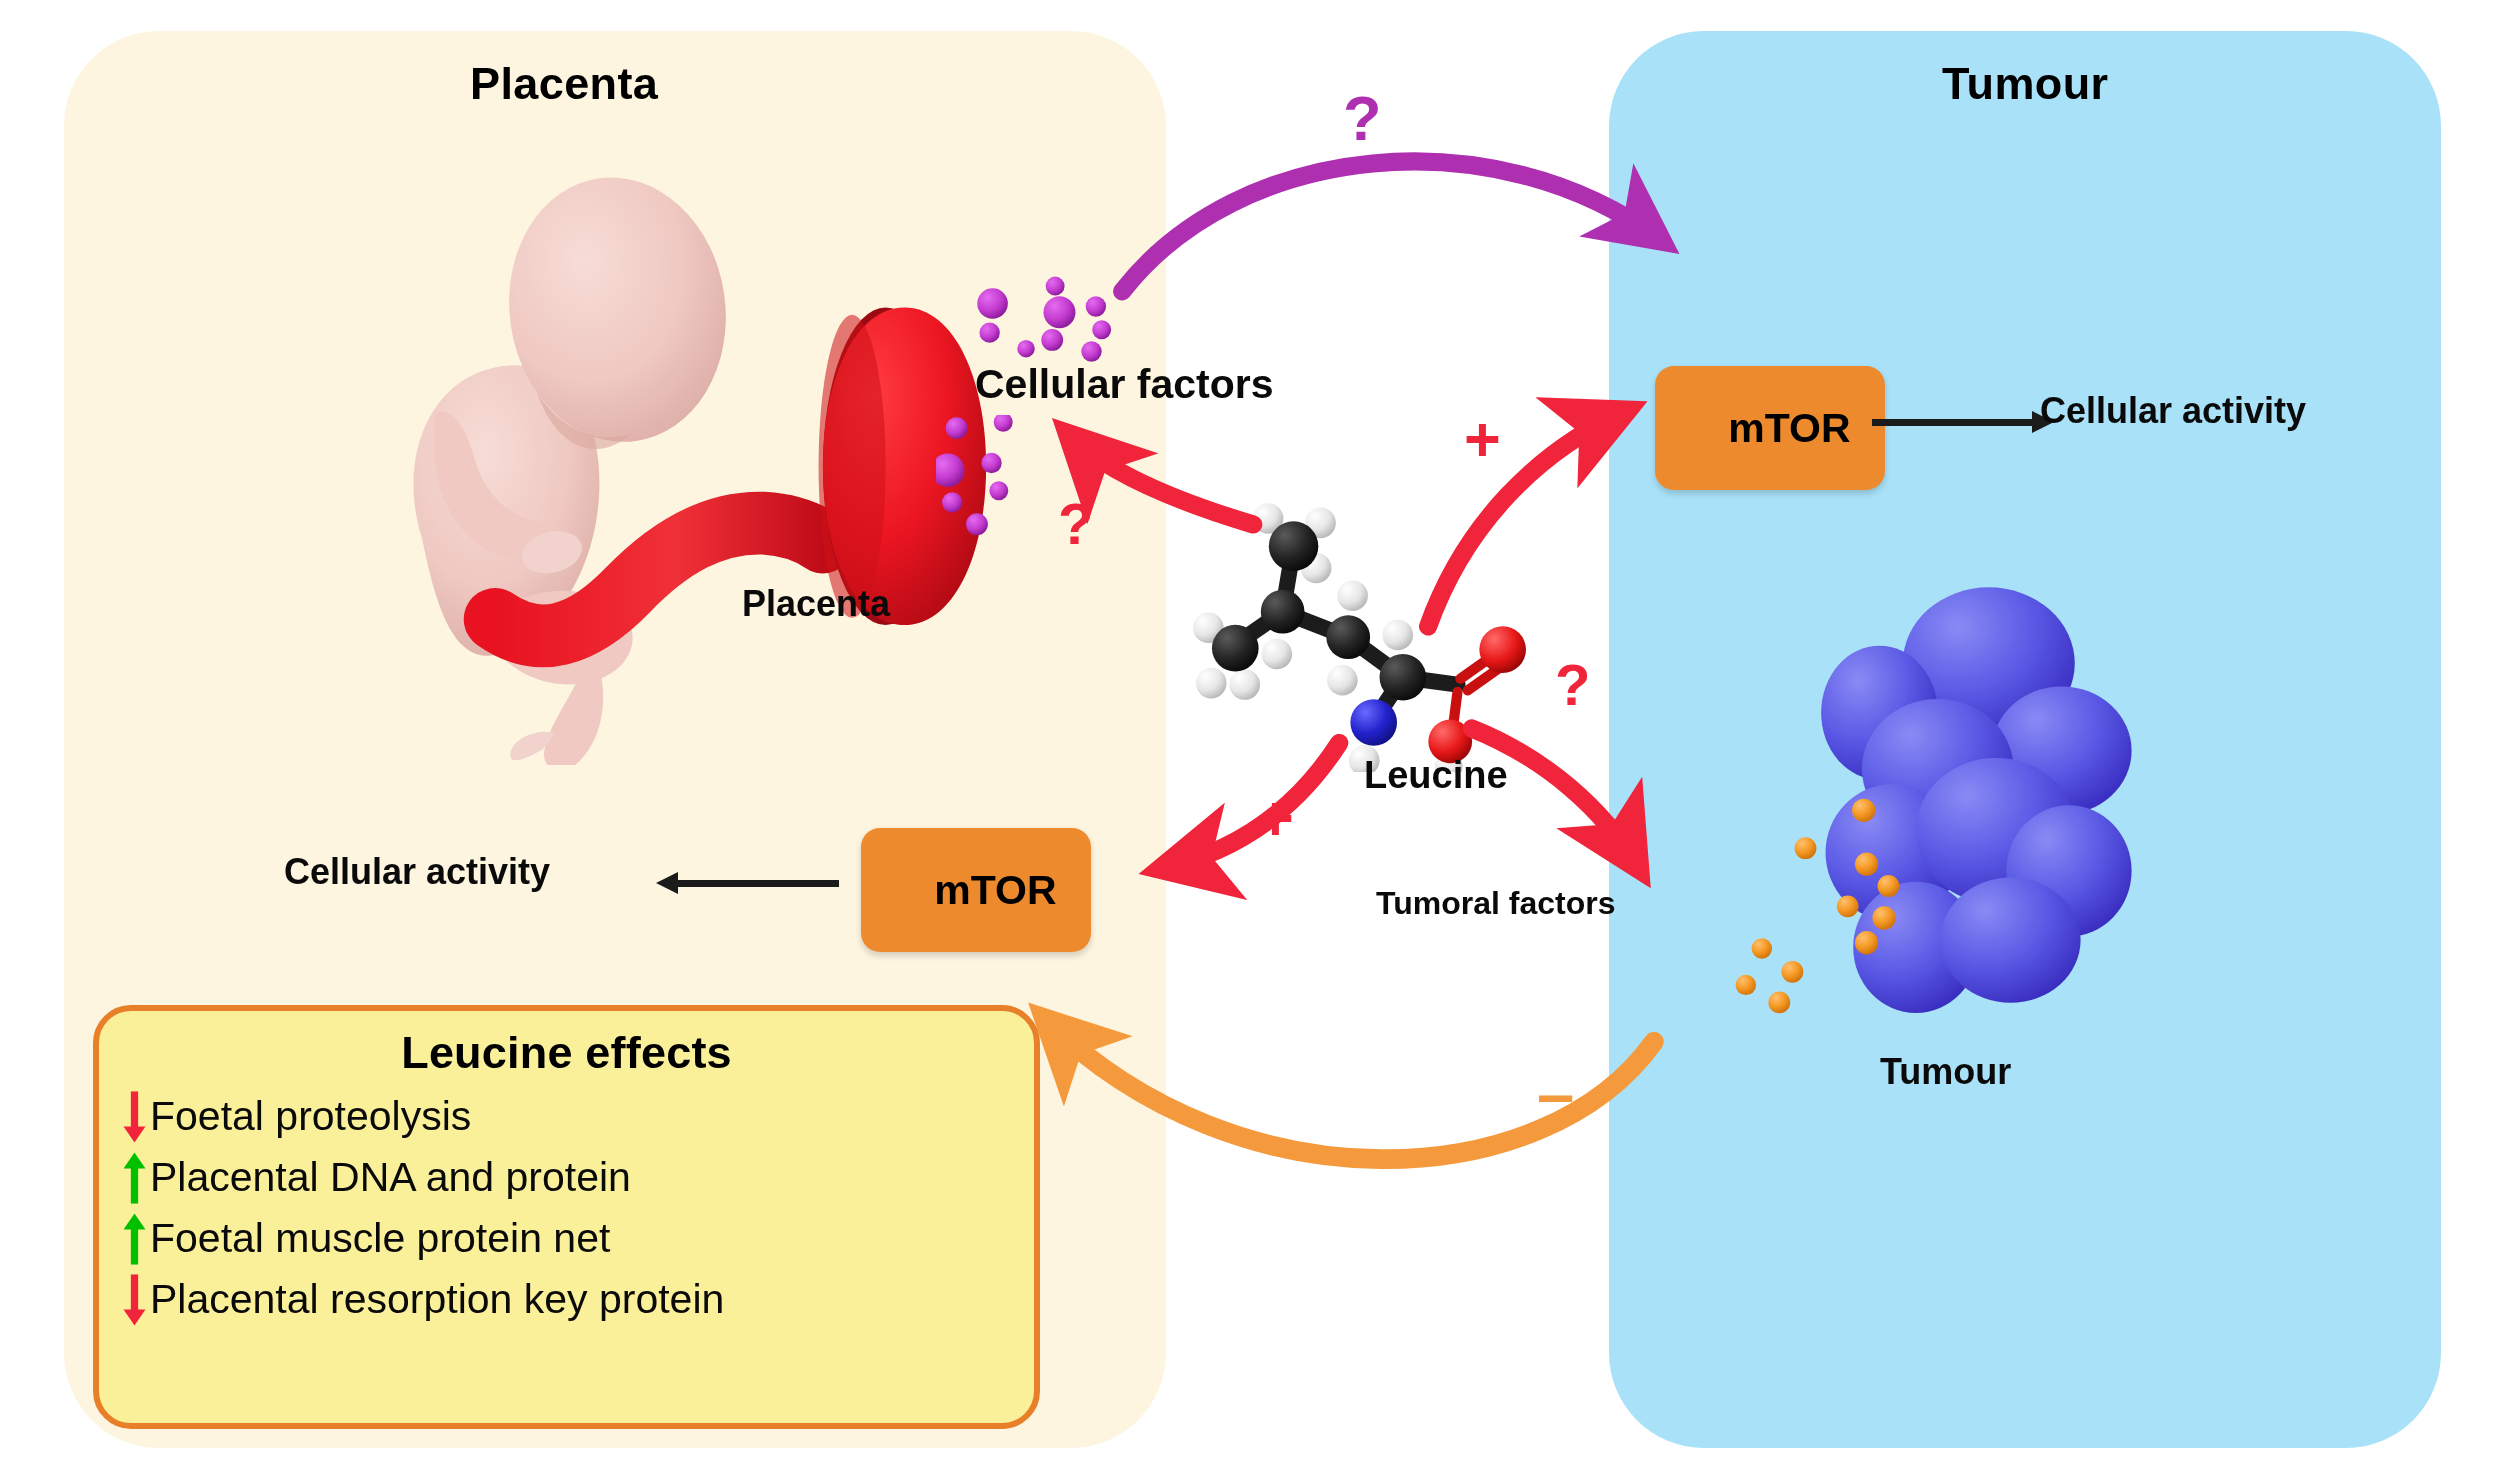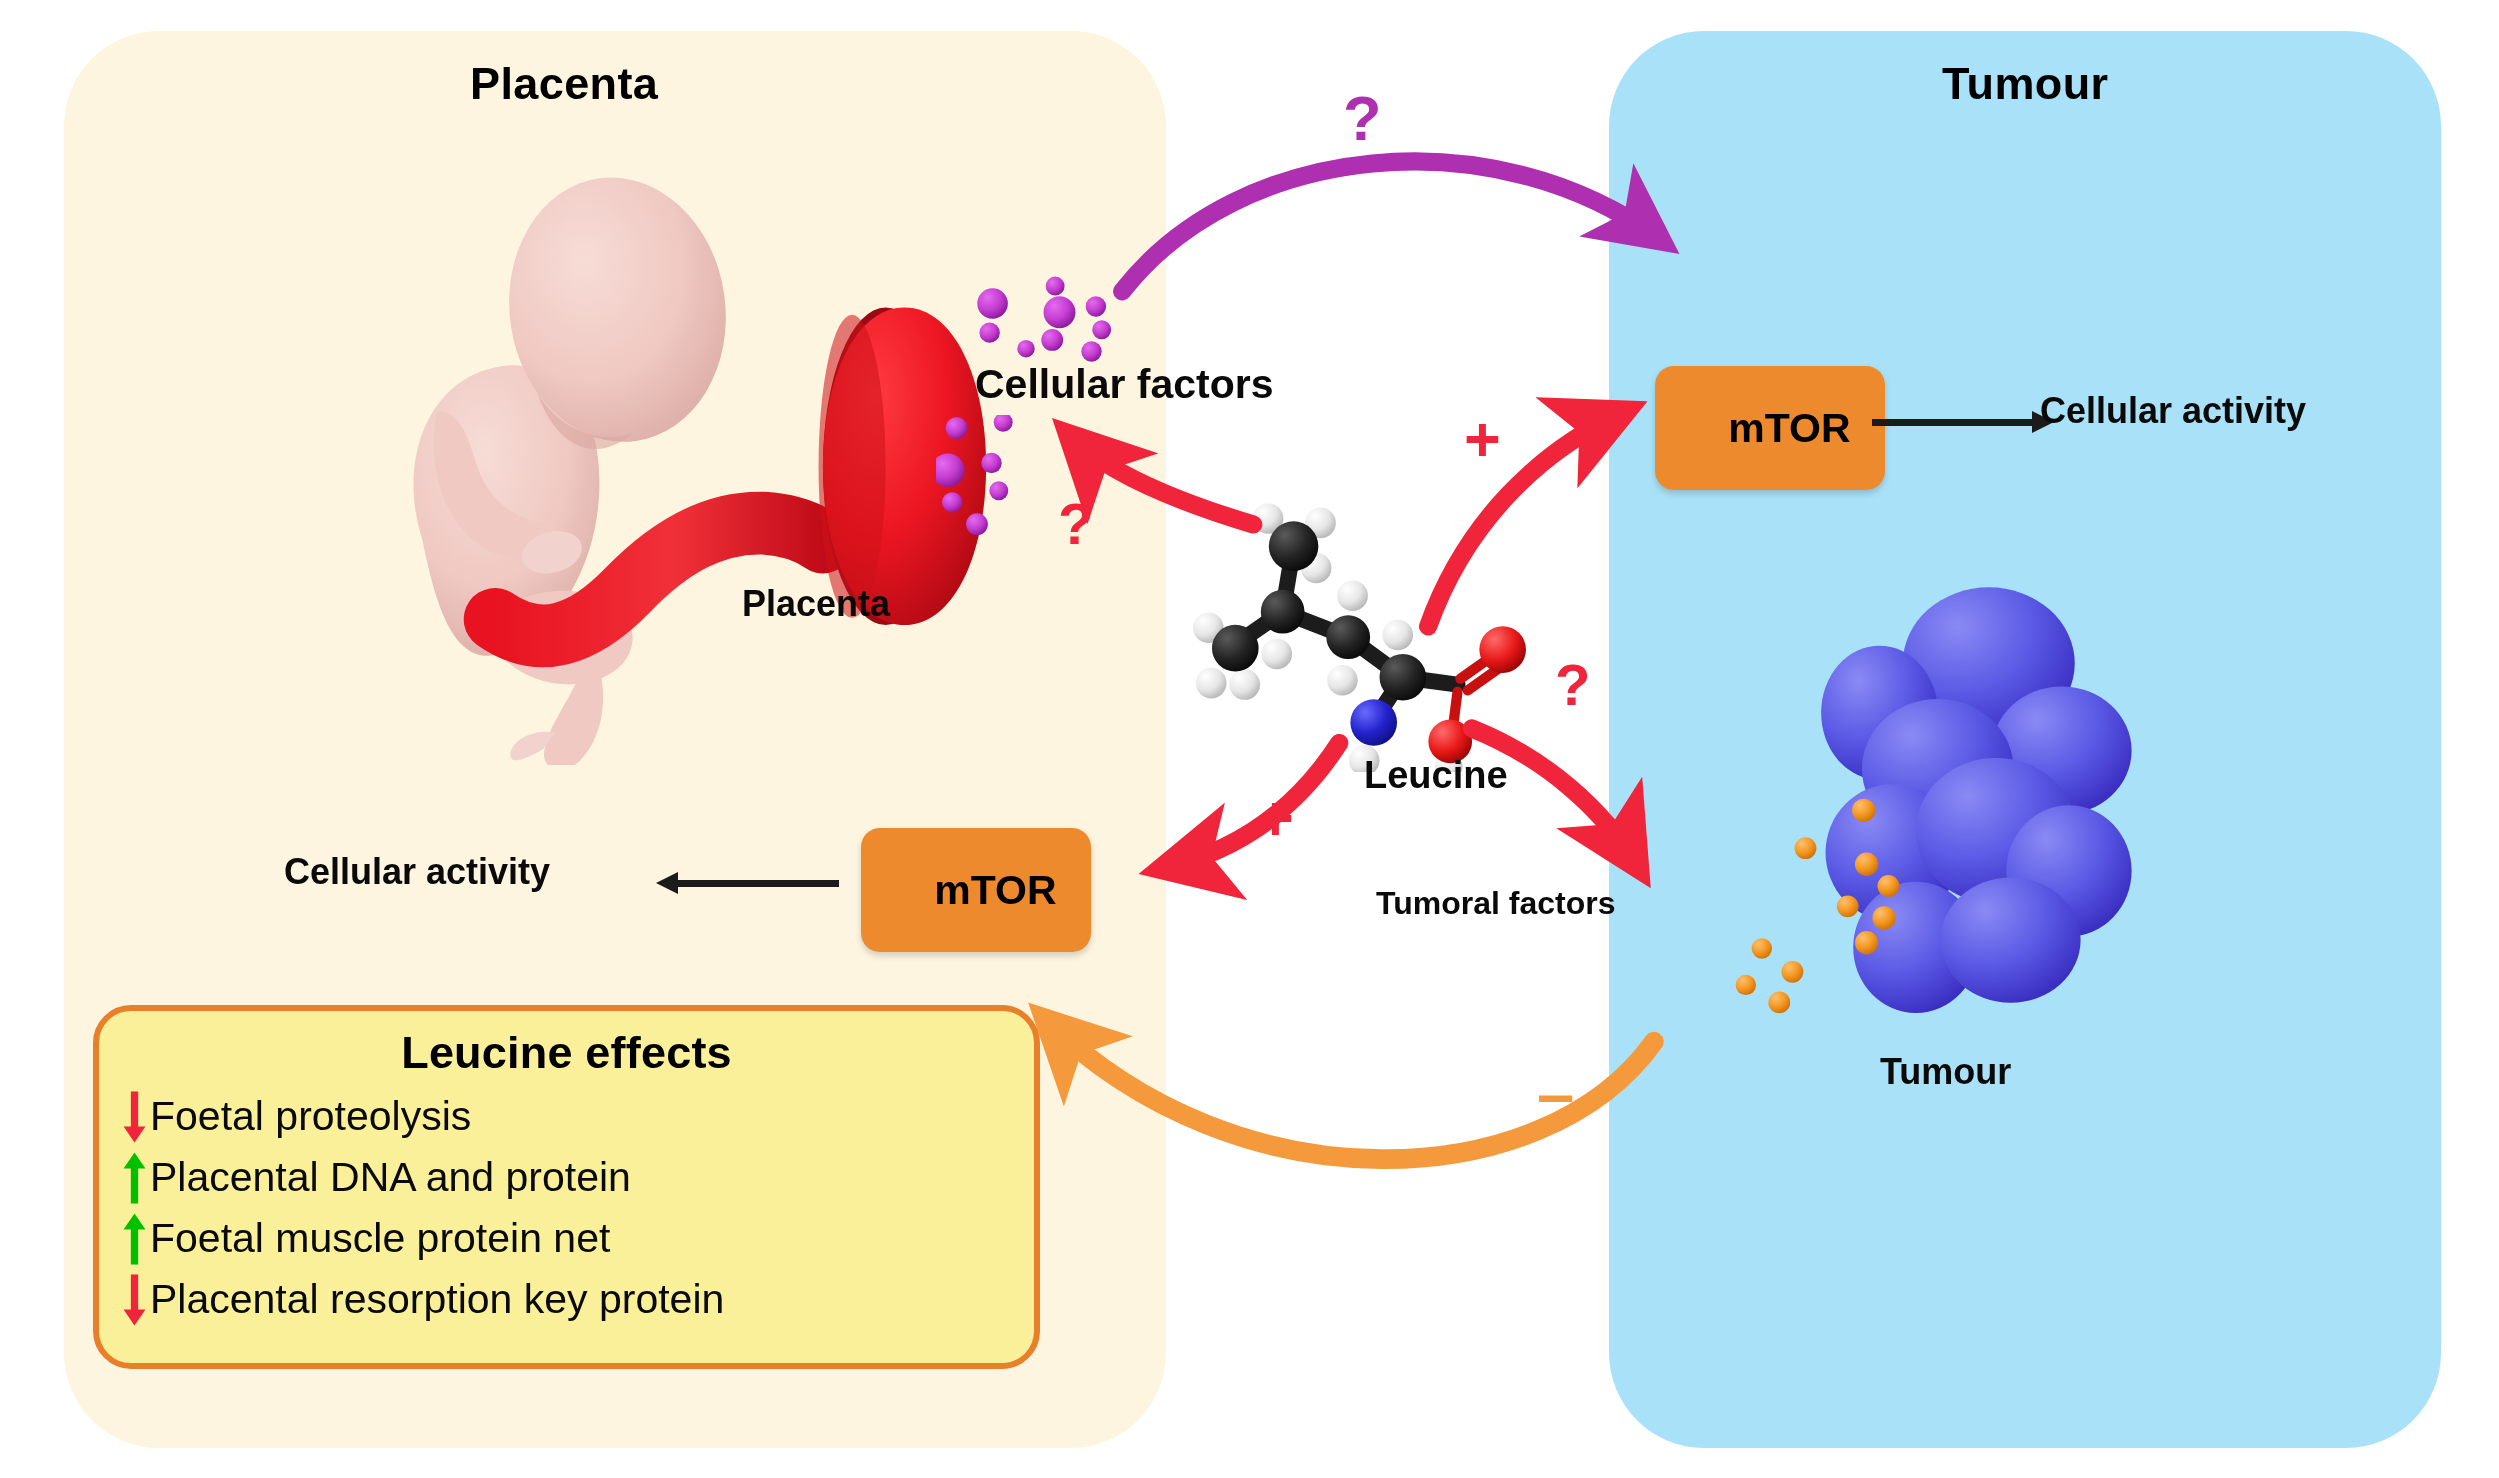--- a/index.html
+++ b/index.html
@@ -43,21 +43,21 @@
   .blkarrow .head{position:absolute;width:0;height:0;top:-8px;
                   border-top:11px solid transparent;border-bottom:11px solid transparent;}
   #arrow-mtor-to-cellular-left{left:656px;top:880px;width:182px;}
   #arrow-mtor-to-cellular-left .line{left:17.5px;width:165px;}
   #arrow-mtor-to-cellular-left .head{left:0;border-right:22px solid #1b1b1b;}
   #arrow-mtor-to-cellular-right{left:1872px;top:419px;width:182px;}
   #arrow-mtor-to-cellular-right .line{left:0;width:165px;}
   #arrow-mtor-to-cellular-right .head{right:0;border-left:22px solid #1b1b1b;}
 
   
-  #leucine-effects-box{position:absolute;left:93px;top:1005px;width:947px;height:364px;
+  #leucine-effects-box{position:absolute;left:93px;top:1005px;width:947px;height:424px;
       background:#FAF09A;border:6.6px solid #E8802A;border-radius:38px;
       box-sizing:border-box;padding:13px 19px 7.3px 19px;}
   #leucine-effects-title{text-align:center;font-weight:bold;font-size:45px;color:#000;
       margin:2.9px 0 7.3px 0;letter-spacing:0.2px;}
   .effect-row{display:flex;align-items:center;height:61px;}
   .effect-arrow{width:32px;flex:0 0 32px;display:flex;align-items:center;justify-content:center;}
   .effect-arrow svg{display:block;}
   .effect-text{font-size:41px;color:#0a0a0a;white-space:nowrap;line-height:1;}
 
   

